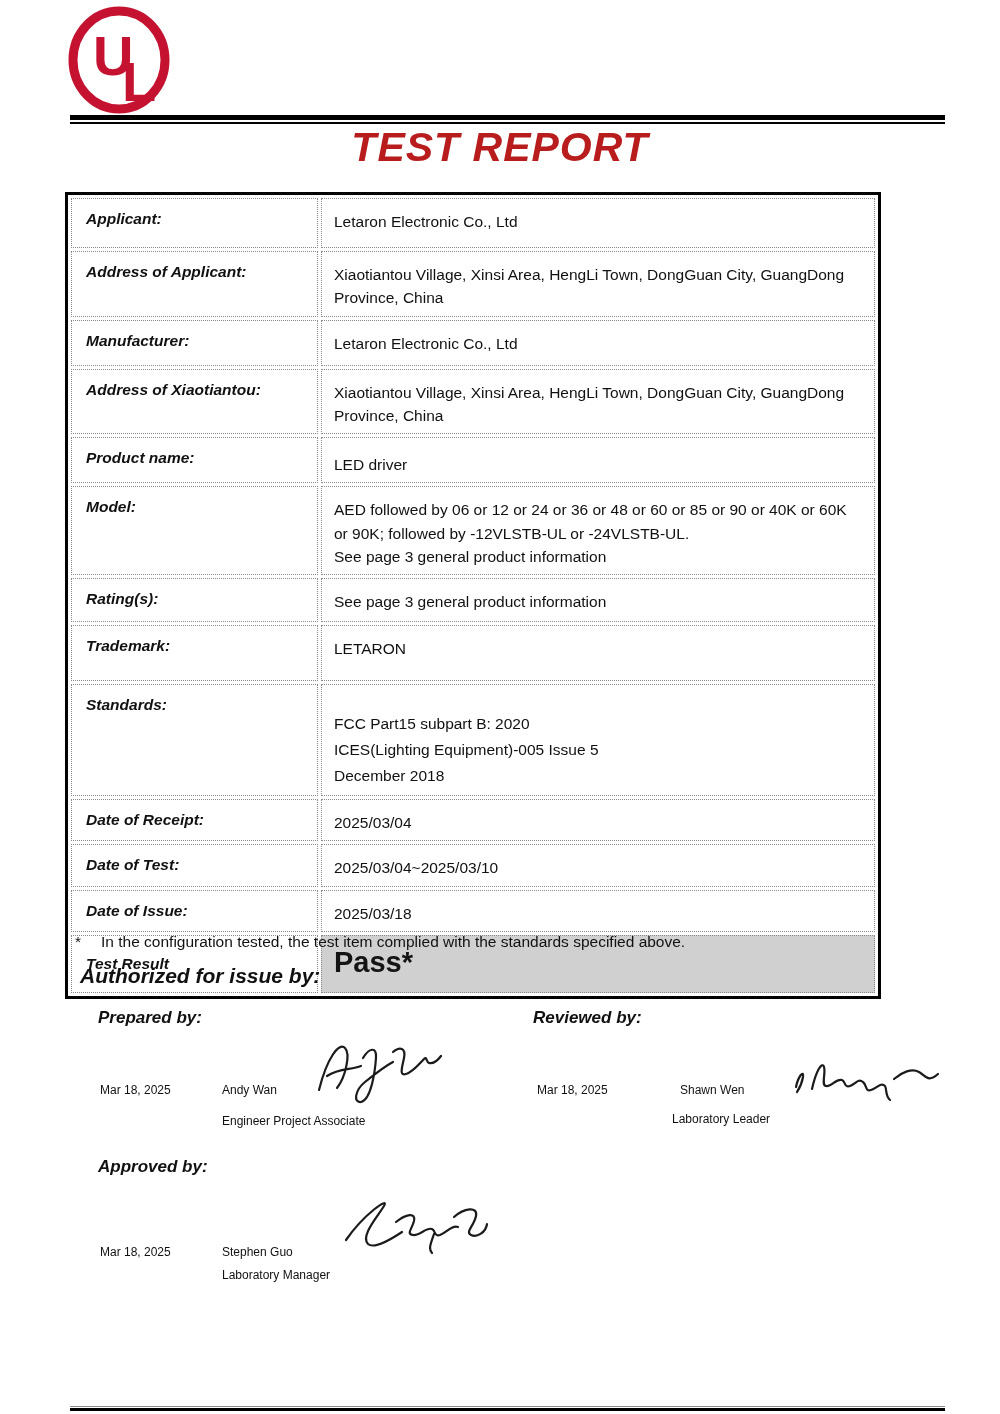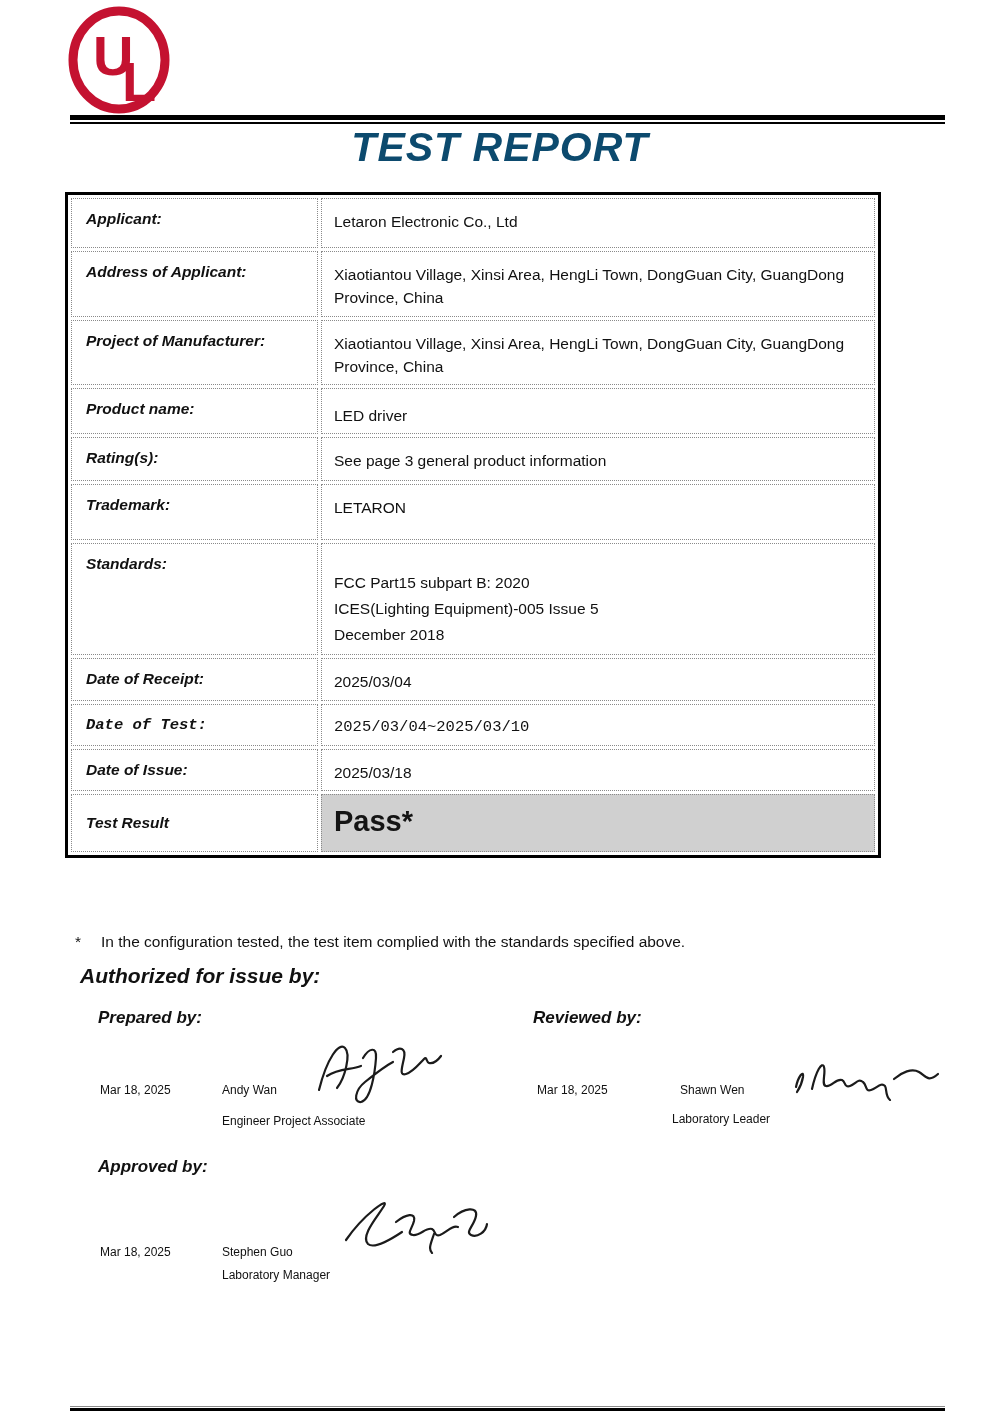--- a/index.html
+++ b/index.html
@@ -13,21 +13,21 @@
 
   
   .logo { position:absolute; left:66px; top:6px; width:106px; height:110px; }
   .rule-top { position:absolute; left:70px; top:115px; width:875px; }
   .rule-top .thick { height:5px; background:#000; }
   .rule-top .gap { height:2px; background:#fff; }
   .rule-top .thin { height:2px; background:#000; }
   .title {
     position:absolute; left:0; right:0; top:124px;
     text-align:center; font-size:41px; font-weight:bold; font-style:italic;
-    letter-spacing:1px; color:#0c4a6e;
+    letter-spacing:1px; color:#b91c1c;
   }
 
   
   table.report {
     position:absolute; left:65px; top:192px; width:816px;
     border:3px solid #000; border-collapse:separate; border-spacing:3px;
     background:#fff;
   }
   td { border:1px dotted #8a8a8a; vertical-align:top; font-size:15.5px; }
   td.cell-label {
@@ -43,21 +43,21 @@
   .row-address-manufacturer td { height:64px; }
   .row-product-name td { height:40px; }
   .row-product-name .cell-value { padding-top:15px; }
   .row-model td { height:84px; }
   .row-ratings td { height:44px; }
   .row-trademark td { height:56px; }
   .row-standards td { height:104px; }
   .row-standards .cell-value { padding-top:26px; }
   .row-standards .vline { line-height:1.68; }
   .row-date-receipt td { height:37px; }
-  .row-date-test td { height:37px;font-family:Liberation Mono, monospace; }
+  .row-date-test td { height:37px; }
   .row-date-issue td { height:36px; }
   .row-test-result td { height:58px; vertical-align:middle; }
   .row-test-result .cell-label { padding-top:6px; }
   .row-test-result .cell-value {
     font-size:29px; font-weight:bold; padding-top:4px; color:#141414;
   }
 
   
   .footnote { position:absolute; left:75px; top:933px; display:flex; font-size:15.5px; width:840px; }
   .footnote .star { width:26px; }
@@ -103,30 +103,43 @@
           <td class="cell-value">
             <div class="vline">Letaron Electronic Co., Ltd</div>
           </td>
         </tr>
         <tr class="row-address-applicant">
           <td class="cell-label">Address of Applicant:</td>
           <td class="cell-value">
             <div class="vline">Xiaotiantou Village, Xinsi Area, HengLi Town, DongGuan City, GuangDong Province, China</div>
           </td>
         </tr>
+        <tr class="row-manufacturer">
+          <td class="cell-label">Manufacturer:</td>
+          <td class="cell-value">
+            <div class="vline">Letaron Electronic Co., Ltd</div>
+          </td>
+        </tr>
         <tr class="row-address-manufacturer">
-          <td class="cell-label">Project of Manufacturer:</td>
+          <td class="cell-label">Address of Xiaotiantou:</td>
           <td class="cell-value">
             <div class="vline">Xiaotiantou Village, Xinsi Area, HengLi Town, DongGuan City, GuangDong Province, China</div>
           </td>
         </tr>
         <tr class="row-product-name">
           <td class="cell-label">Product name:</td>
           <td class="cell-value">
             <div class="vline">LED driver</div>
+          </td>
+        </tr>
+        <tr class="row-model">
+          <td class="cell-label">Model:</td>
+          <td class="cell-value">
+            <div class="vline">AED followed by 06 or 12 or 24 or 36 or 48 or 60 or 85 or 90 or 40K or 60K or 90K; followed by -12VLSTB-UL or -24VLSTB-UL.</div>
+            <div class="vline">See page 3 general product information</div>
           </td>
         </tr>
         <tr class="row-ratings">
           <td class="cell-label">Rating(s):</td>
           <td class="cell-value">
             <div class="vline">See page 3 general product information</div>
           </td>
         </tr>
         <tr class="row-trademark">
           <td class="cell-label">Trademark:</td>

